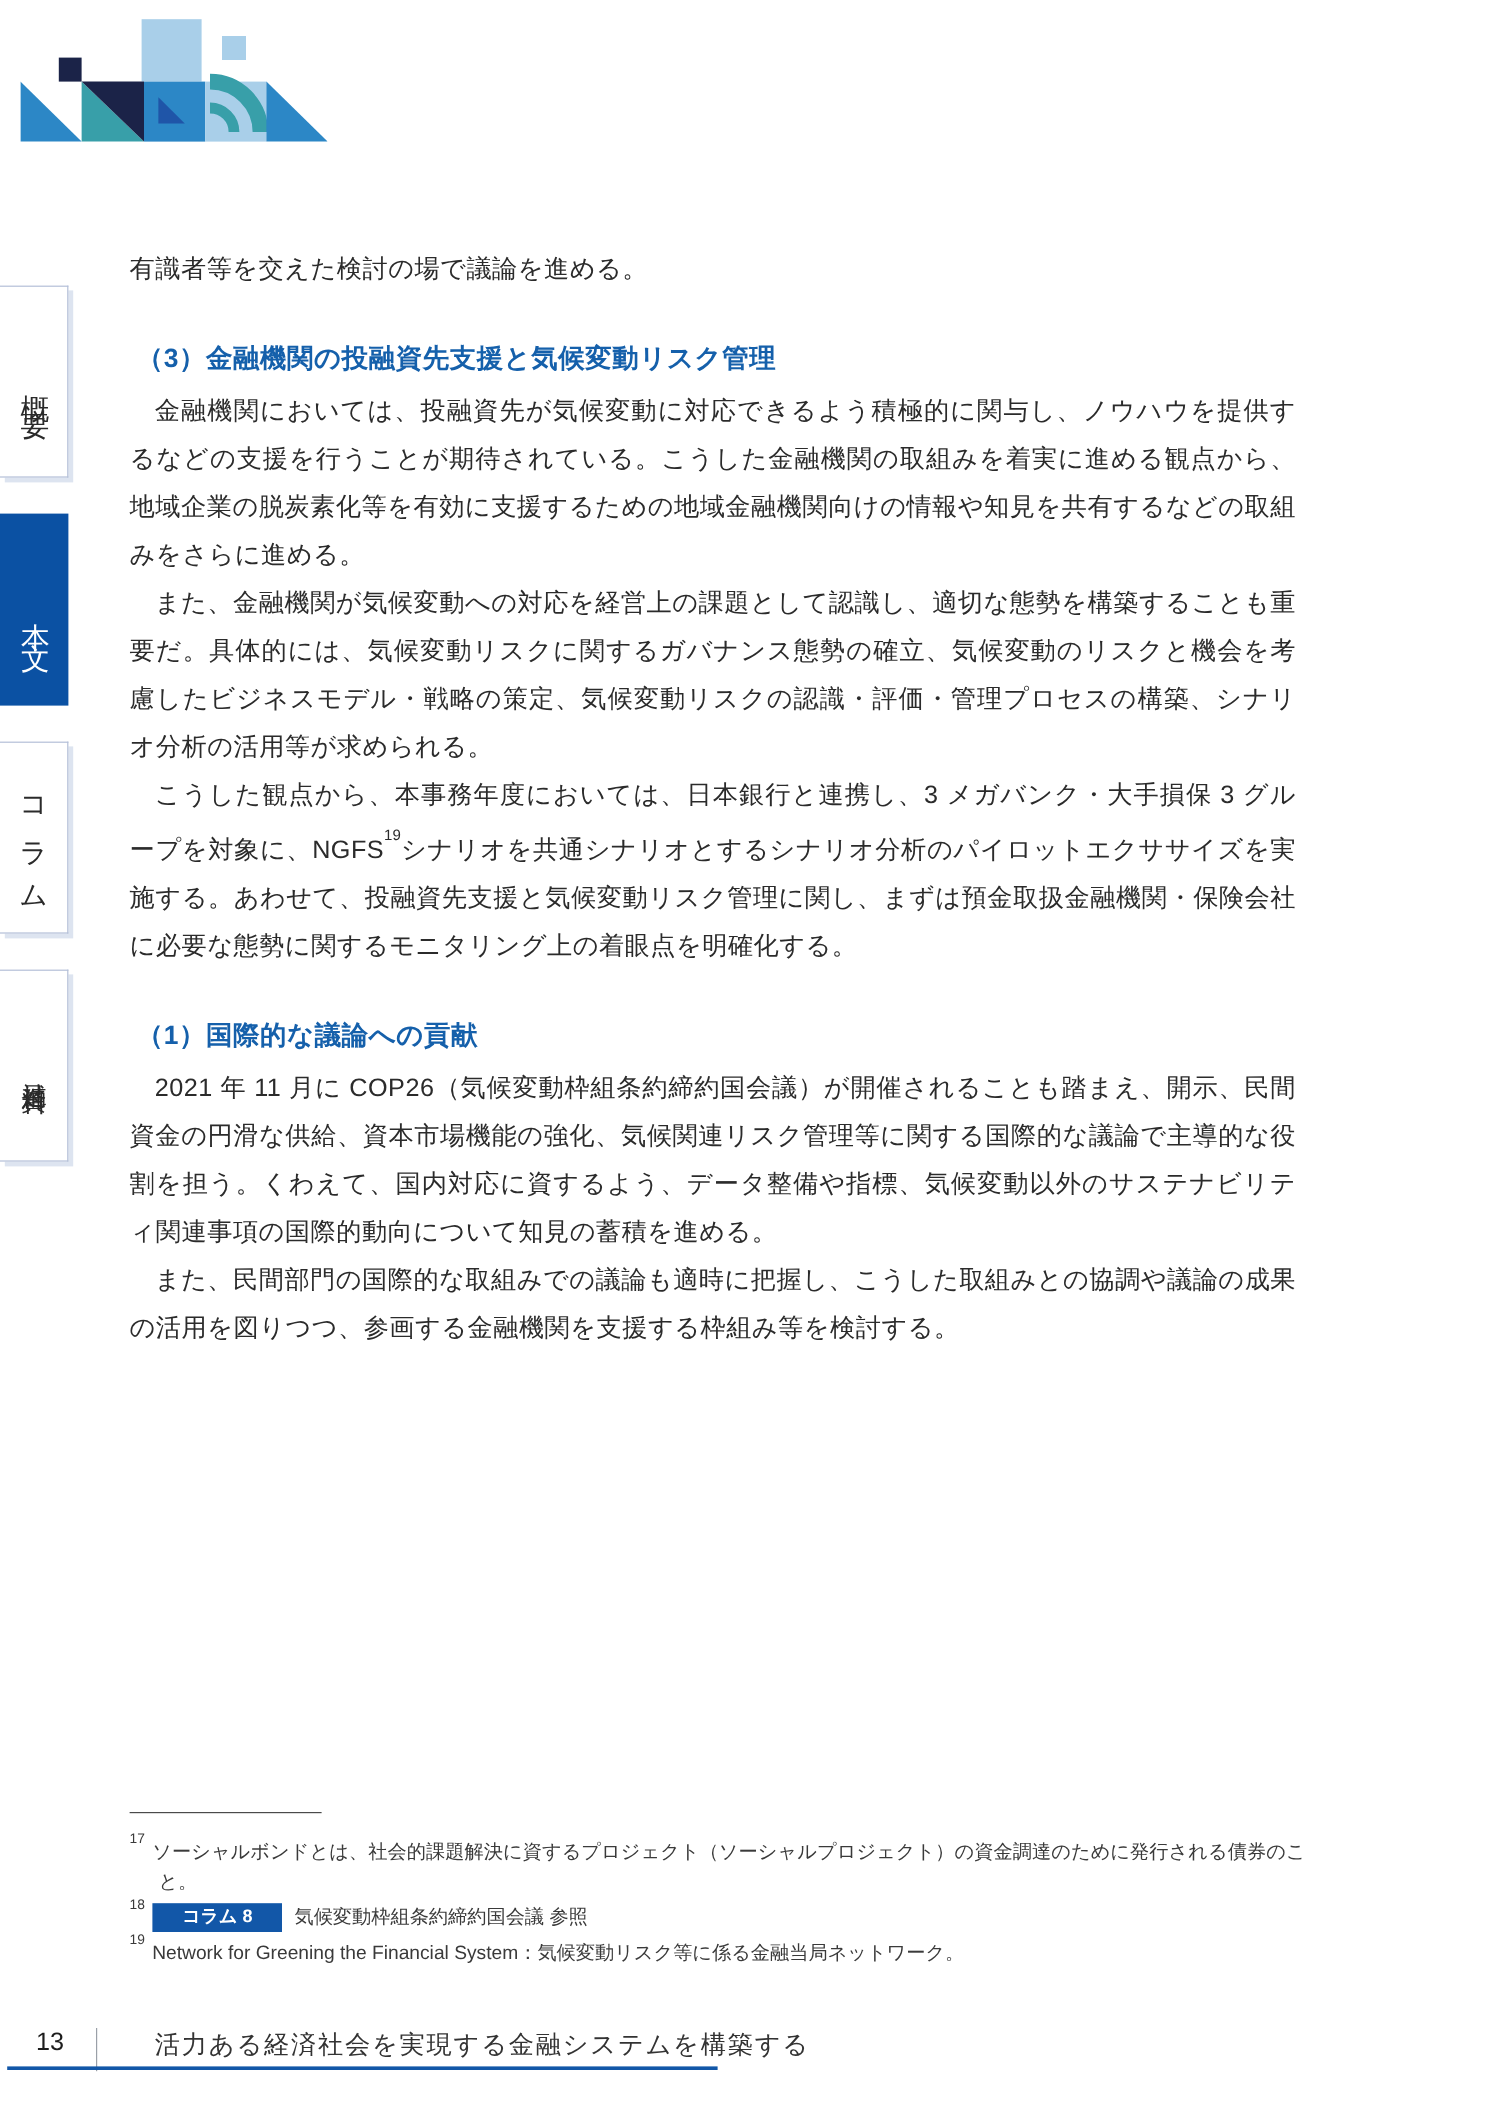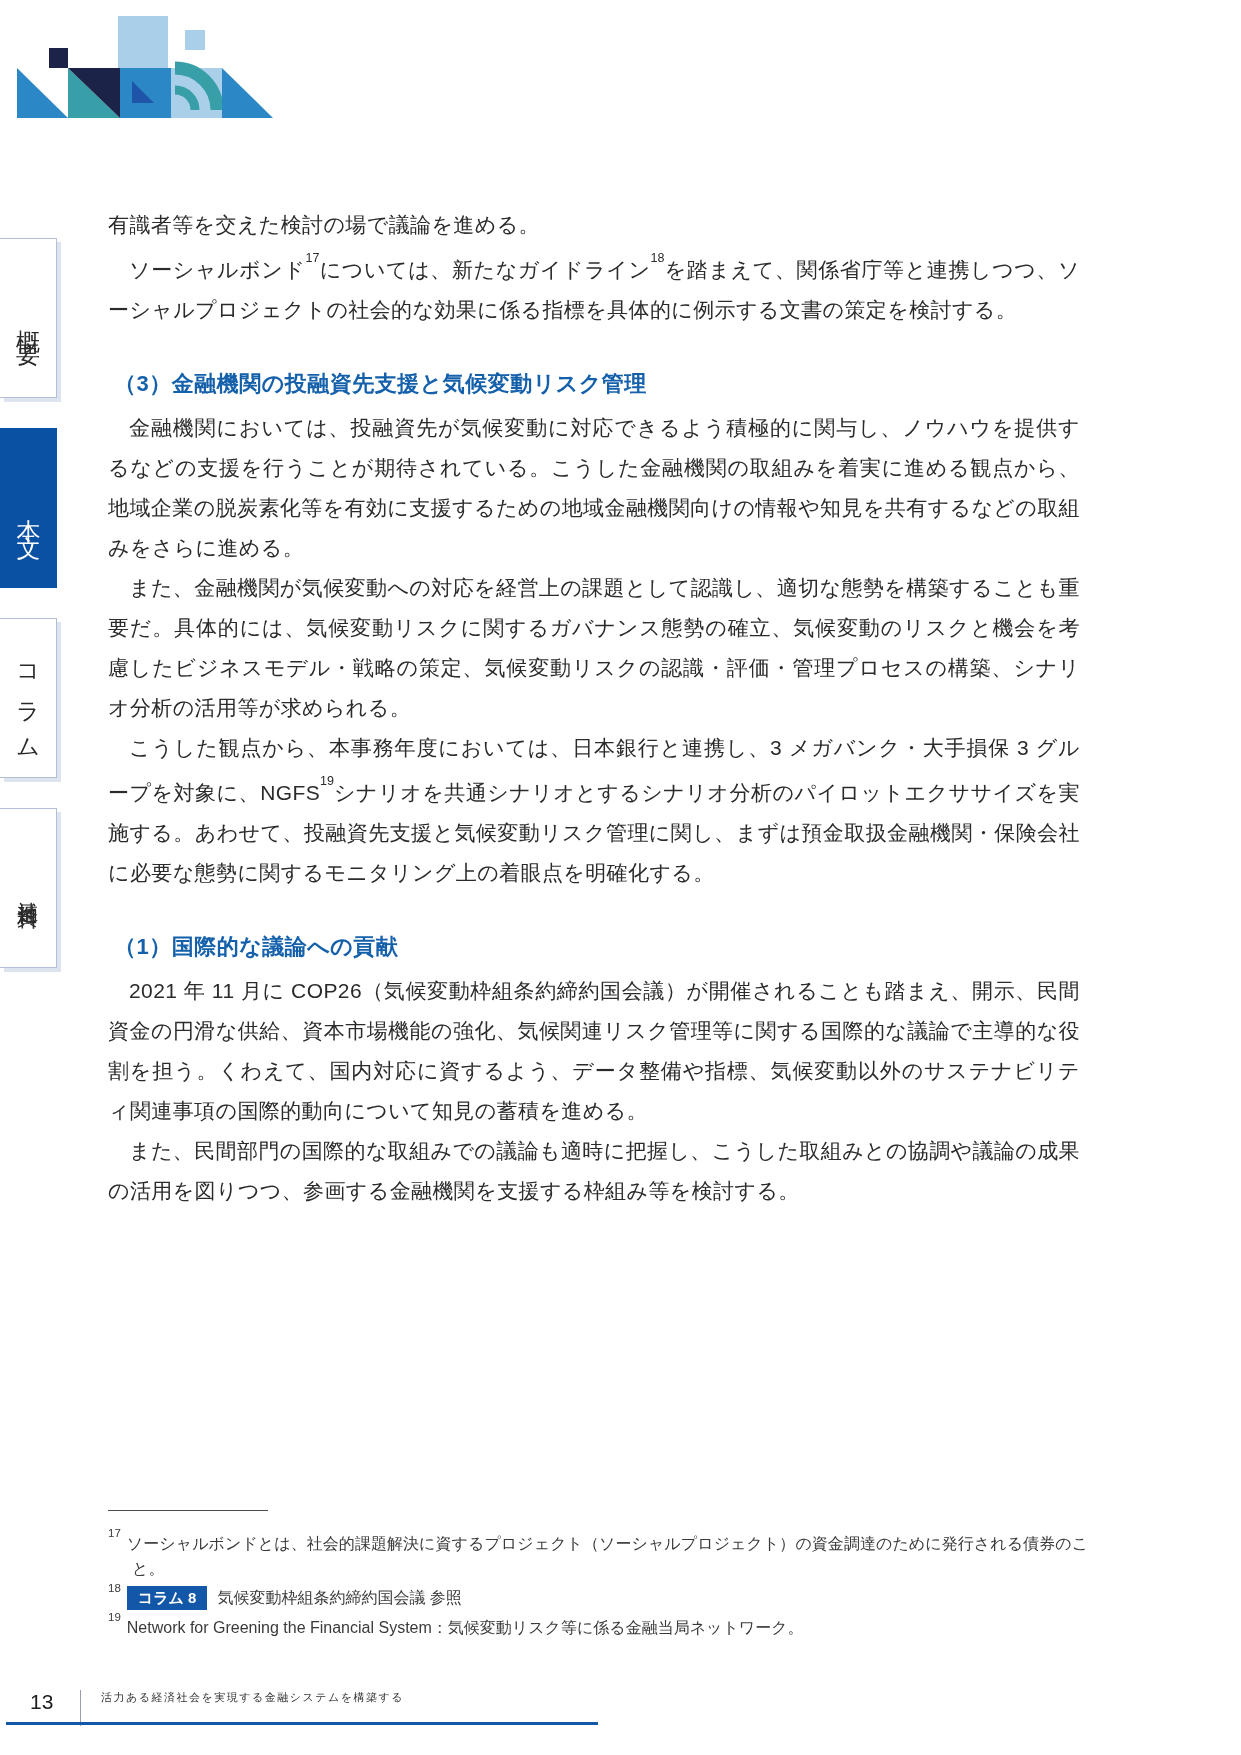--- a/index.html
+++ b/index.html
@@ -59,29 +59,29 @@
     letter-spacing:0.5px;
   }
 
   
   .footnotes{position:absolute;left:108px;top:1510px;width:980px;color:var(--footnote-text,#3a3a3a);}
   .fn-rule{width:160px;height:1px;background:#4a4a4a;margin-bottom:16px;}
   .fn{font-size:16px;line-height:25px;padding-left:24px;text-indent:-24px;text-align:justify;}
   .fn-num{font-size:11.5px;position:relative;top:-0.5em;margin-right:6px;}
   .badge{
     display:inline-block;background:var(--accent-blue,#1257a8);color:#ffffff;
-    font-weight:bold;font-size:15px;line-height:24px;padding:0 11px;
+    font-weight:bold;font-size:15px;line-height:24px;padding:0 25px;
     margin-right:10px;text-indent:0;vertical-align:1px;
   }
 
   
   .footer{position:absolute;left:0;top:1690px;width:700px;display:flex;}
   .pageno{font-size:21px;color:#1d1d1d;margin-left:30px;min-width:34px;}
   .vdiv{display:inline-block;width:1px;height:36px;background:var(--divider-gray,#9aa0a8);margin:0 20px 0 16px;}
-  .chapter{font-size:11px;color:var(--footer-text,#333333);letter-spacing:1.5px;}
+  .chapter{font-size:21px;color:var(--footer-text,#333333);letter-spacing:1.5px;margin-left:28px;}
   .footer-rule{position:absolute;left:6px;top:1722px;width:592px;height:2.5px;background:var(--accent-blue,#1257a8);}
 </style>
 </head>
 <body>
 
 <div class="page">
 
   <svg class="logo" viewBox="0 0 256 106" aria-hidden="true">
     <rect class="lg-light" x="101" y="1" width="50" height="52"></rect>
     <rect class="lg-light" x="168" y="15" width="20" height="20"></rect>
@@ -107,21 +107,20 @@
     <div class="tab three">
       <span>コラム</span>
     </div>
     <div class="tab four">
       <span>補足資料</span>
     </div>
   </nav>
 
   <main class="content">
     <p class="para no-indent">有識者等を交えた検討の場で議論を進める。</p>
-    <p class="para"><span>ソーシャルボンド</span><sup class="ref">17</sup><span>については、新たなガイドライン</span><sup class="ref">18</sup><span>を踏まえて、関係省庁等と連携しつつ、ソーシャルプロジェクトの社会的な効果に係る指標を具体的に例示する文書の策定を検討する。</span></p>
 
     <h2 class="heading">（3）金融機関の投融資先支援と気候変動リスク管理</h2>
     <p class="para">金融機関においては、投融資先が気候変動に対応できるよう積極的に関与し、ノウハウを提供するなどの支援を行うことが期待されている。こうした金融機関の取組みを着実に進める観点から、地域企業の脱炭素化等を有効に支援するための地域金融機関向けの情報や知見を共有するなどの取組みをさらに進める。</p>
     <p class="para">また、金融機関が気候変動への対応を経営上の課題として認識し、適切な態勢を構築することも重要だ。具体的には、気候変動リスクに関するガバナンス態勢の確立、気候変動のリスクと機会を考慮したビジネスモデル・戦略の策定、気候変動リスクの認識・評価・管理プロセスの構築、シナリオ分析の活用等が求められる。</p>
     <p class="para"><span>こうした観点から、本事務年度においては、日本銀行と連携し、3 メガバンク・大手損保 3 グループを対象に、NGFS</span><sup class="ref">19</sup><span>シナリオを共通シナリオとするシナリオ分析のパイロットエクササイズを実施する。あわせて、投融資先支援と気候変動リスク管理に関し、まずは預金取扱金融機関・保険会社に必要な態勢に関するモニタリング上の着眼点を明確化する。</span></p>
 
     <h2 class="heading">（1）国際的な議論への貢献</h2>
     <p class="para">2021 年 11 月に COP26（気候変動枠組条約締約国会議）が開催されることも踏まえ、開示、民間資金の円滑な供給、資本市場機能の強化、気候関連リスク管理等に関する国際的な議論で主導的な役割を担う。くわえて、国内対応に資するよう、データ整備や指標、気候変動以外のサステナビリティ関連事項の国際的動向について知見の蓄積を進める。</p>
     <p class="para">また、民間部門の国際的な取組みでの議論も適時に把握し、こうした取組みとの協調や議論の成果の活用を図りつつ、参画する金融機関を支援する枠組み等を検討する。</p>
   </main>

